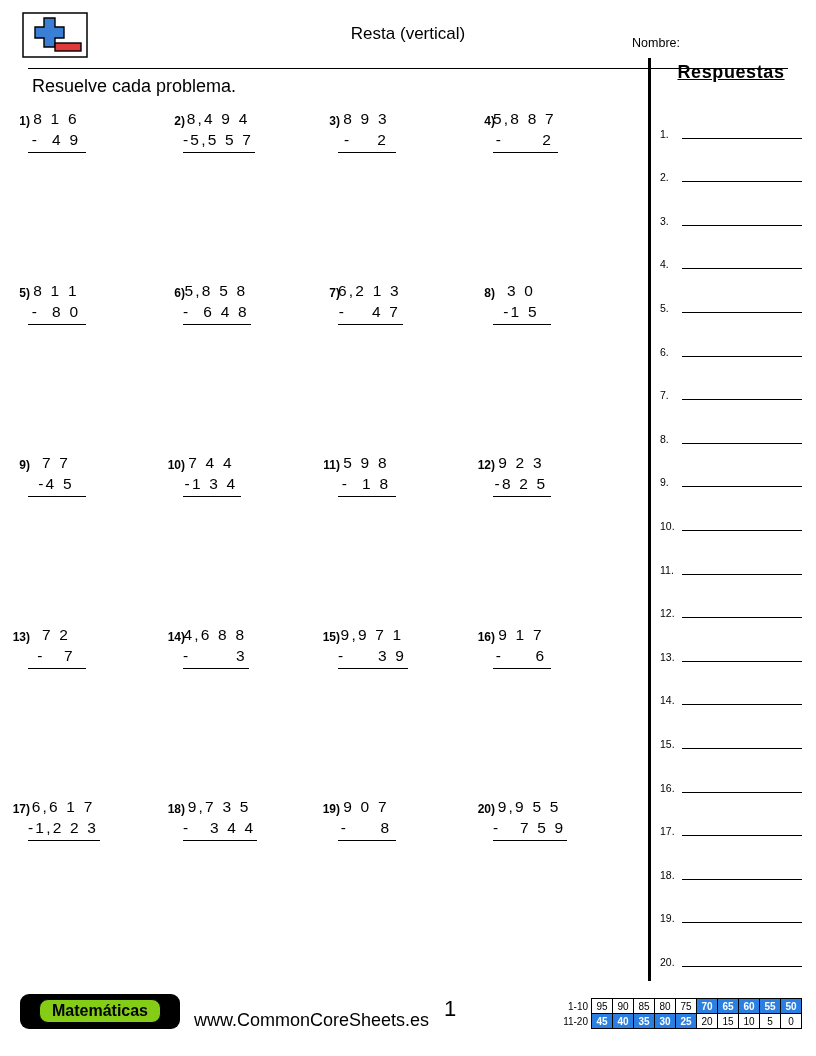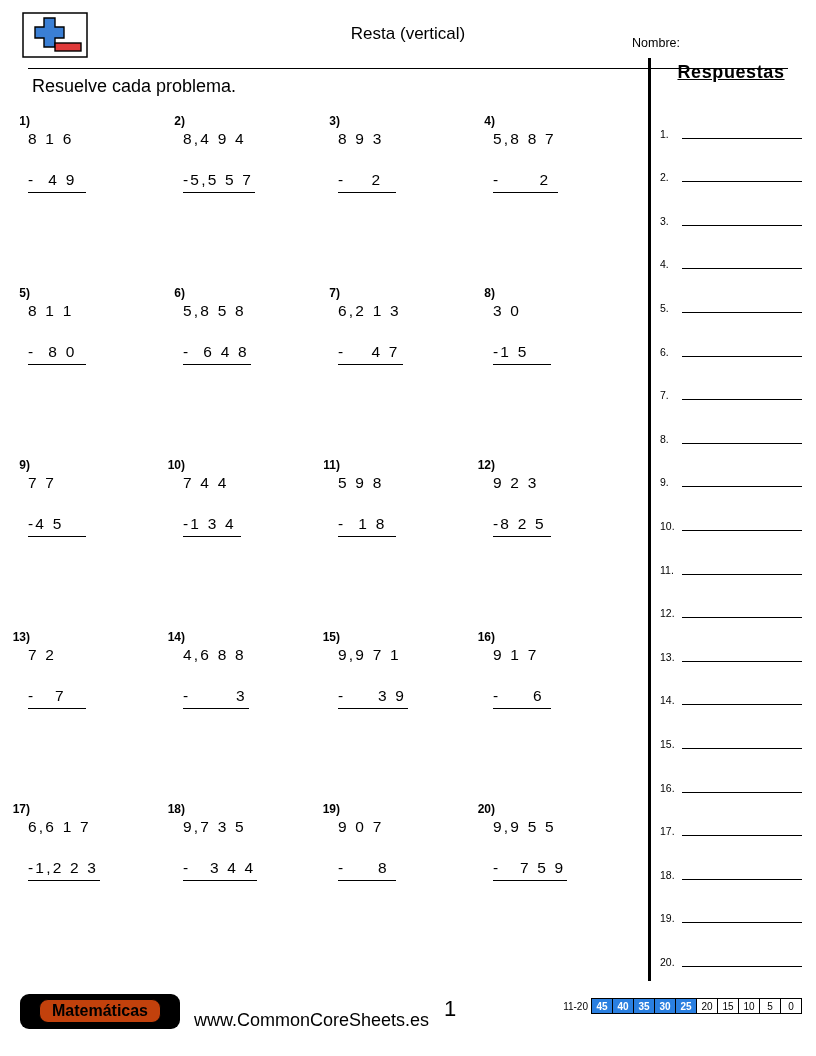--- a/index.html
+++ b/index.html
@@ -115,25 +115,24 @@
     left: -26px;
     width: 28px;
   }
   .stack {
     display: inline-block;
     min-width: 58px;
   }
   .line1, .line2 {
     font-size: 15.5px;
     letter-spacing: 2.2px;
-    text-align: left;
+    text-align: center;
     white-space: pre;
     line-height: 21px;
     padding-right: 2px;
-    margin-top: 20px;
   }
   .line2 {
     border-bottom: 1.6px solid #000;
     padding-bottom: 2px;
   }
 
   
   .answers {
     position: absolute;
     left: 660px;
@@ -180,21 +179,21 @@
     top: 0;
     background: #000;
     color: #fff;
     border-radius: 9px;
     padding: 5px 0 6px 0;
     width: 160px;
     text-align: center;
   }
   .brand-inner {
     display: inline-block;
-    background: #c2410c;
+    background: #84cc16;
     color: #000;
     border: 1.4px solid #000;
     border-radius: 9px;
     font-size: 16px;
     font-weight: bold;
     padding: 2px 12px;
     margin: 0 6px;
   }
   .site {
     position: absolute;
@@ -546,20 +545,33 @@
   <div class="footer">
     <div class="brand">
       <span class="brand-inner">Matemáticas</span>
     </div>
     <div class="site">www.CommonCoreSheets.es</div>
     <div class="page-number">1</div>
 
     <div class="scale">
       <table>
         <tbody>
+            <tr>
+          <td class="lbl">1-10</td>
+          <td>95</td>
+          <td>90</td>
+          <td>85</td>
+          <td>80</td>
+          <td>75</td>
+          <td class="hl">70</td>
+          <td class="hl">65</td>
+          <td class="hl">60</td>
+          <td class="hl">55</td>
+          <td class="hl">50</td>
+        </tr>
         <tr>
           <td class="lbl">11-20</td>
           <td class="hl">45</td>
           <td class="hl">40</td>
           <td class="hl">35</td>
           <td class="hl">30</td>
           <td class="hl">25</td>
           <td>20</td>
           <td>15</td>
           <td>10</td>

